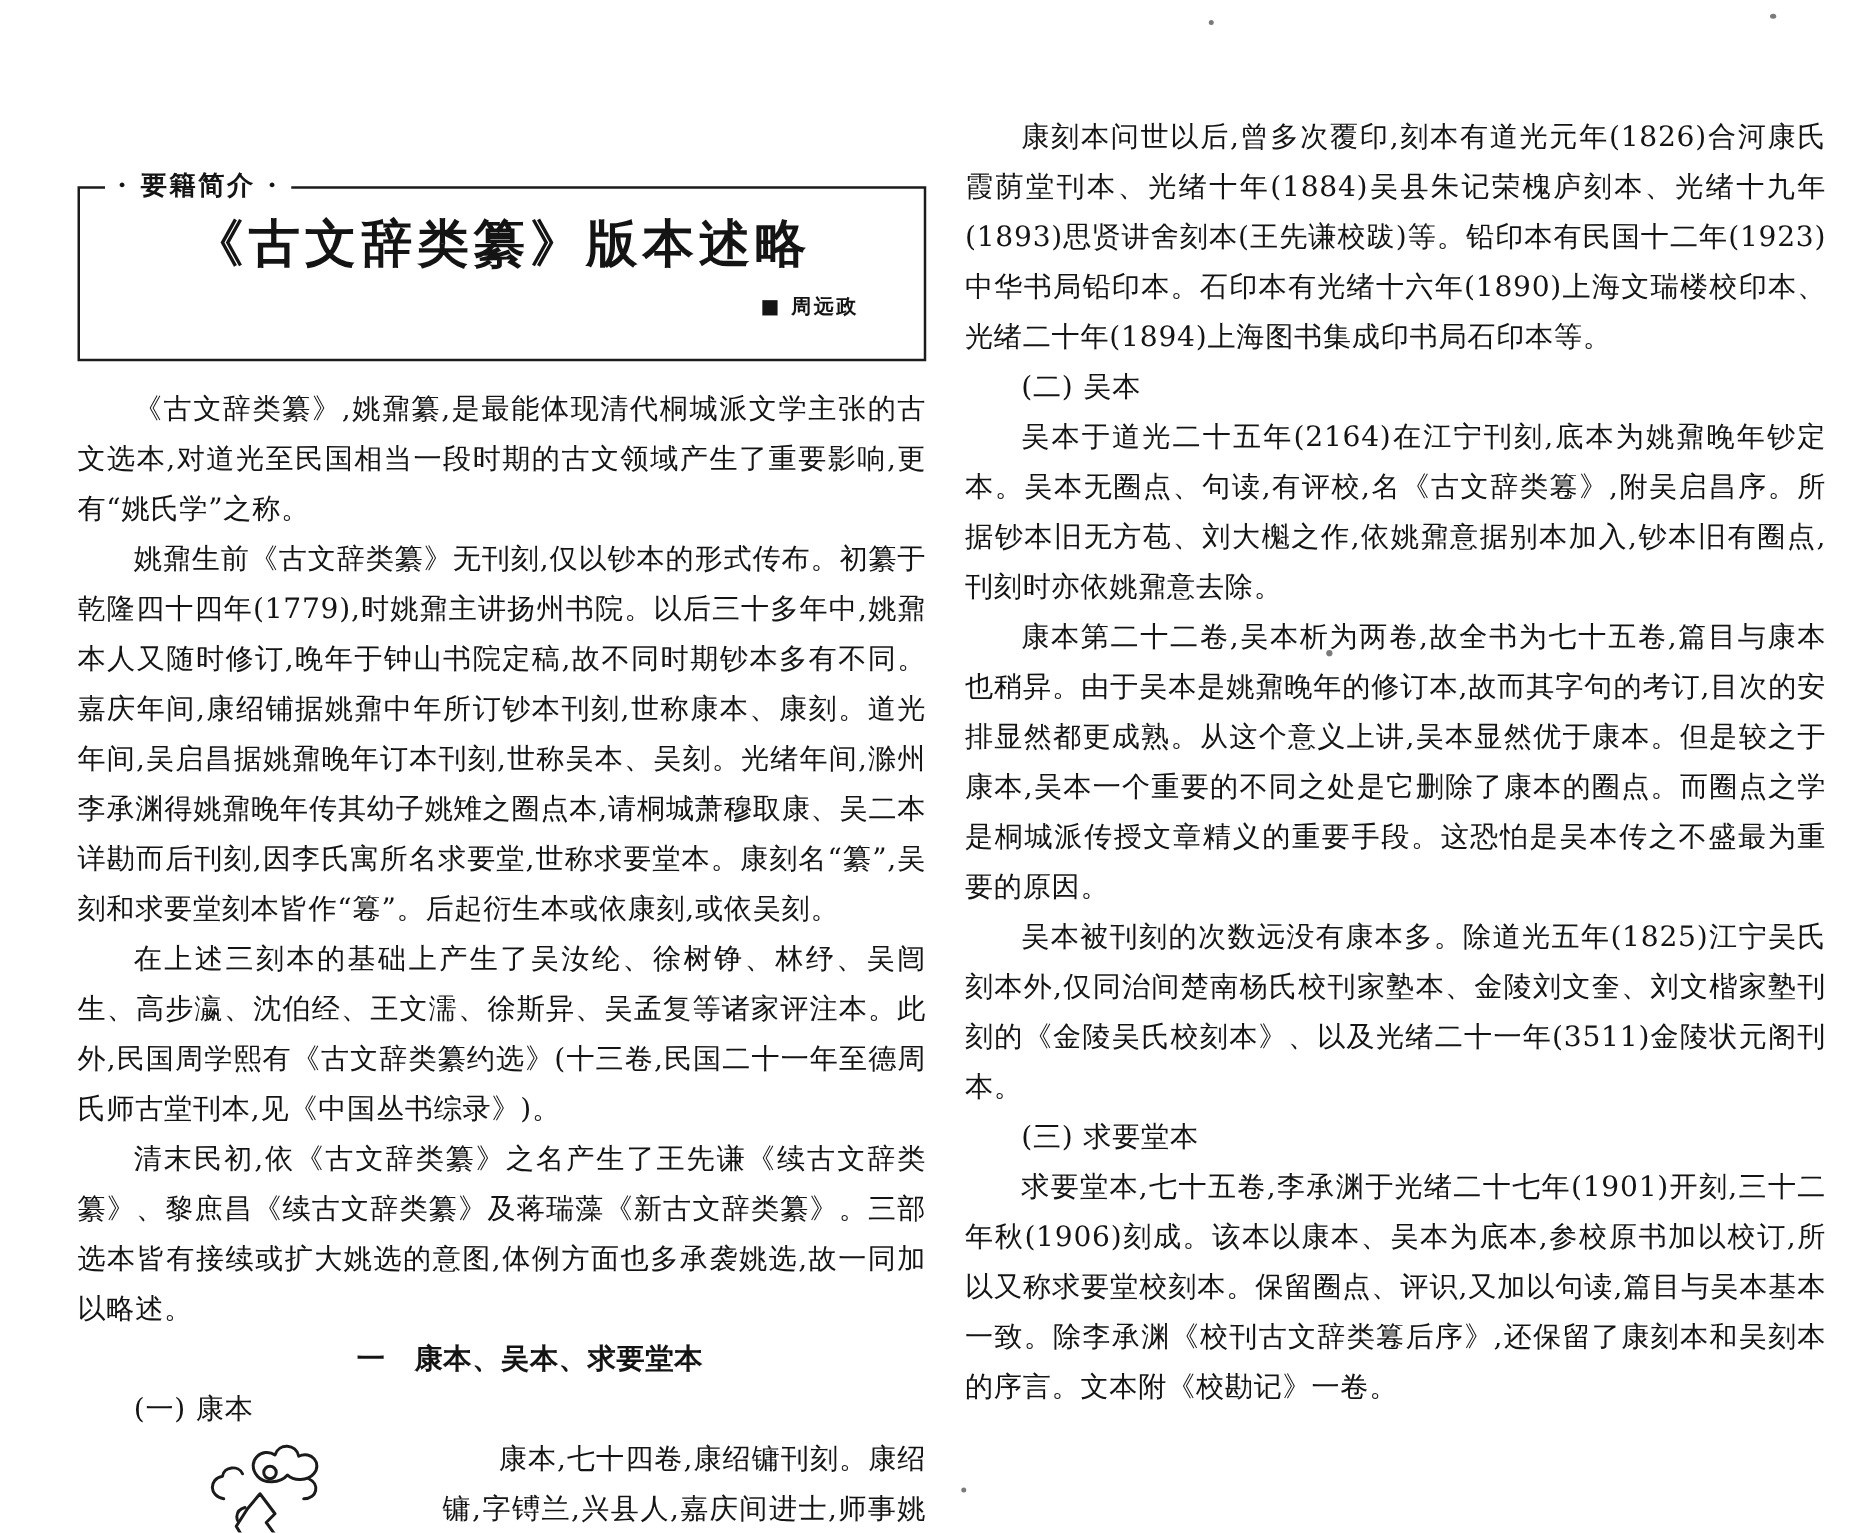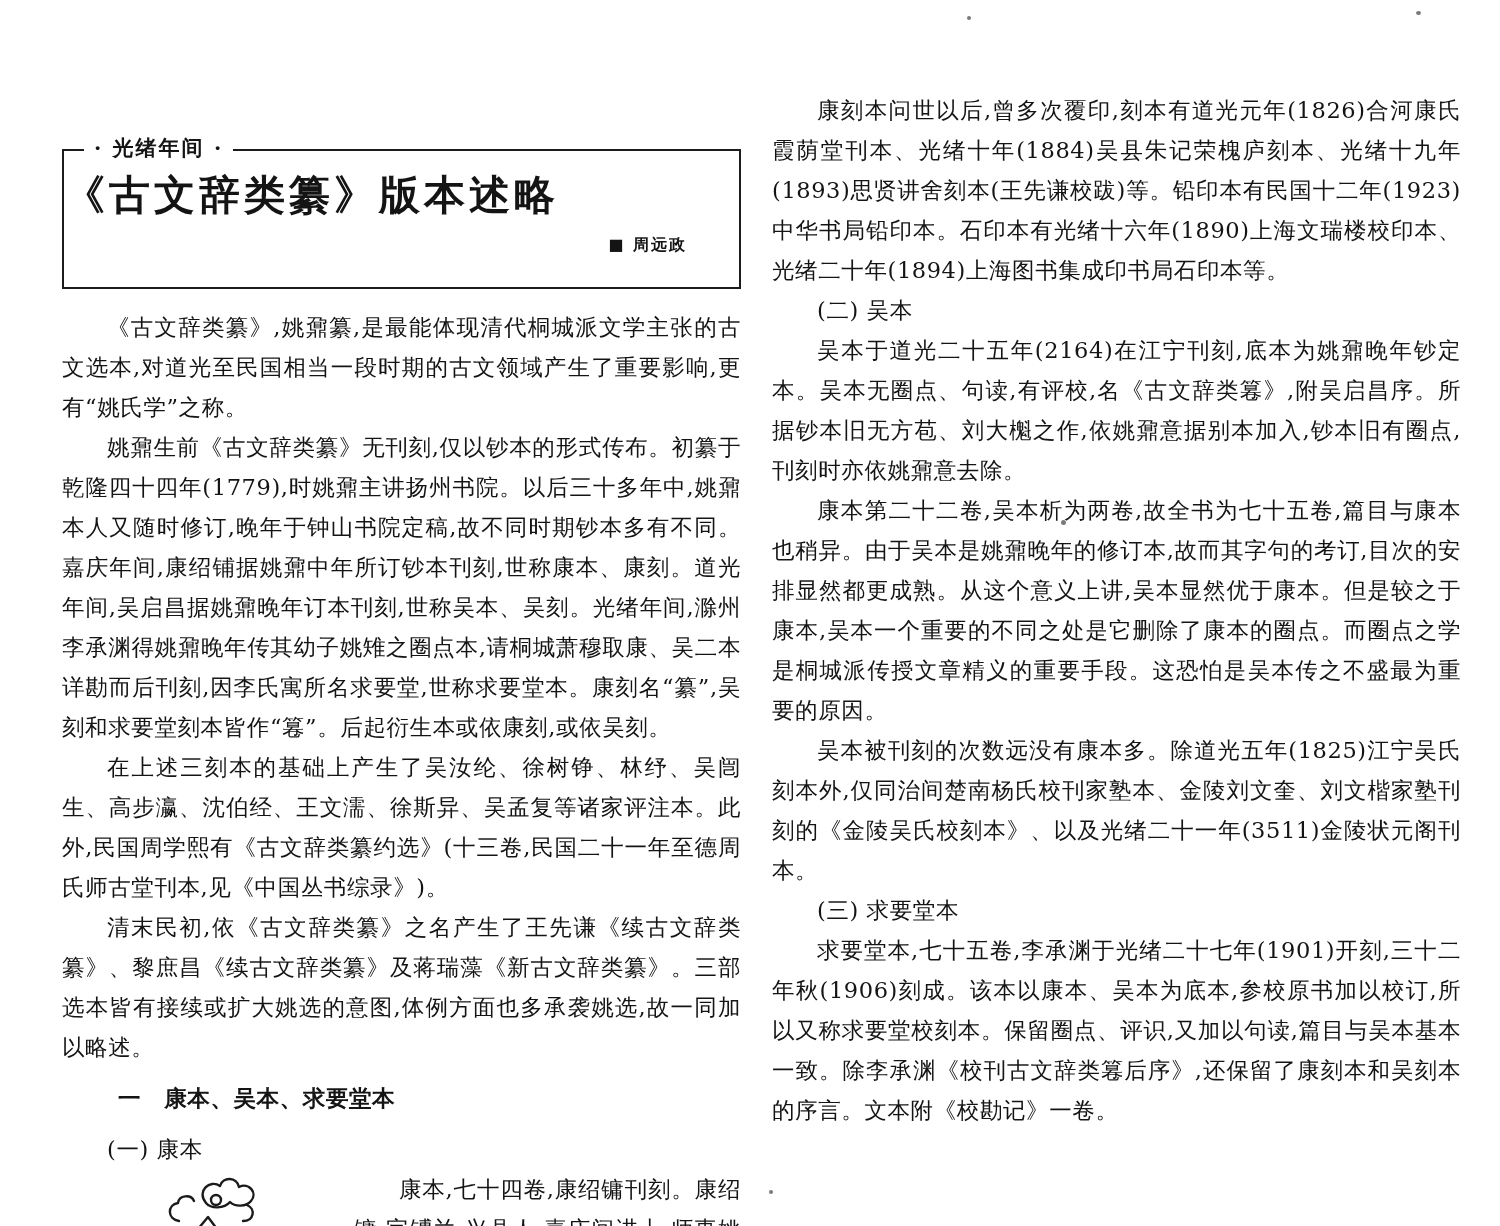--- a/index.html
+++ b/index.html
@@ -27,20 +27,21 @@
     position: absolute;
     top: -17px; left: 20px;
     background: #ffffff;
     padding: 0 10px;
     font-size: 21px;
     font-weight: bold;
     letter-spacing: 2px;
     white-space: nowrap;
   }
   .box-title {
+    text-align: center;
     font-size: 41px;
     font-weight: bold;
     letter-spacing: 4px;
     margin-top: 17px;
     white-space: nowrap;
   }
   .box-author {
     text-align: right;
     padding-right: 52px;
     font-size: 16px;
@@ -54,26 +55,27 @@
     margin: 0;
     font-size: 22.5px;
     line-height: 40px;
     letter-spacing: 0.6px;
     text-align: justify;
     text-justify: inter-ideograph;
     text-indent: 2em;
   }
   p.no-indent { text-indent: 0; }
   .sec-heading {
-    margin: 11px;
+    margin: 0;
     font-size: 22.5px;
     line-height: 40px;
     font-weight: bold;
     text-indent: 2em;
     letter-spacing: 0.6px;
+    text-align: center;
   }
   .sub-heading {
     margin: 0;
     font-size: 22.5px;
     line-height: 40px;
     text-indent: 2em;
     letter-spacing: 0.6px;
   }
 
   .kang-block { overflow: visible; }
@@ -96,21 +98,21 @@
 <body>
 
 <div class="speck s1"></div>
 <div class="speck s2"></div>
 <div class="speck s3"></div>
 <div class="speck s4"></div>
 
 <div class="col col-left">
 
   <div class="title-box">
-    <span class="kicker">· 光绪年间 ·</span>
+    <span class="kicker">· 要籍简介 ·</span>
     <div class="box-title">《古文辞类纂》版本述略</div>
     <div class="box-author">■ 周远政</div>
   </div>
 
   <p class="body-text">《古文辞类纂》,姚鼐纂,是最能体现清代桐城派文学主张的古文选本,对道光至民国相当一段时期的古文领域产生了重要影响,更有“姚氏学”之称。</p>
   <p class="body-text">姚鼐生前《古文辞类纂》无刊刻,仅以钞本的形式传布。初纂于乾隆四十四年(1779),时姚鼐主讲扬州书院。以后三十多年中,姚鼐本人又随时修订,晚年于钟山书院定稿,故不同时期钞本多有不同。嘉庆年间,康绍铺据姚鼐中年所订钞本刊刻,世称康本、康刻。道光年间,吴启昌据姚鼐晚年订本刊刻,世称吴本、吴刻。光绪年间,滁州李承渊得姚鼐晚年传其幼子姚雉之圈点本,请桐城萧穆取康、吴二本详勘而后刊刻,因李氏寓所名求要堂,世称求要堂本。康刻名“纂”,吴刻和求要堂刻本皆作“篹”。后起衍生本或依康刻,或依吴刻。</p>
   <p class="body-text">在上述三刻本的基础上产生了吴汝纶、徐树铮、林纾、吴闿生、高步瀛、沈伯经、王文濡、徐斯异、吴孟复等诸家评注本。此外,民国周学熙有《古文辞类纂约选》(十三卷,民国二十一年至德周氏师古堂刊本,见《中国丛书综录》)。</p>
   <p class="body-text">清末民初,依《古文辞类纂》之名产生了王先谦《续古文辞类纂》、黎庶昌《续古文辞类纂》及蒋瑞藻《新古文辞类纂》。三部选本皆有接续或扩大姚选的意图,体例方面也多承袭姚选,故一同加以略述。</p>
 
   <p class="sec-heading">一　康本、吴本、求要堂本</p>

